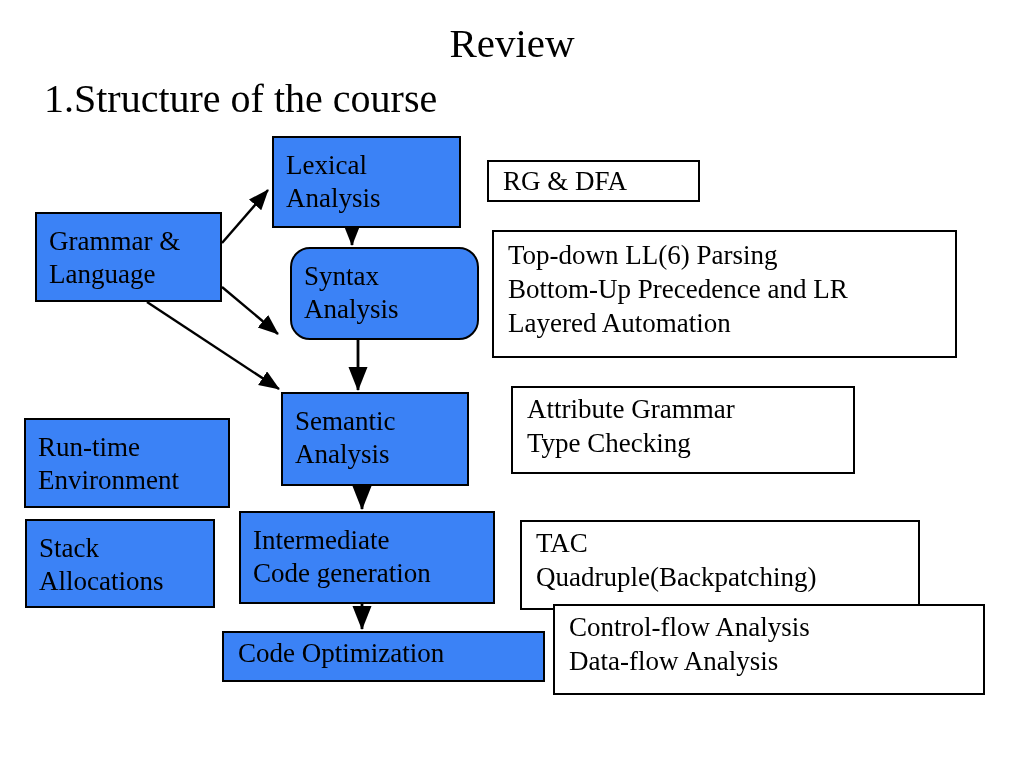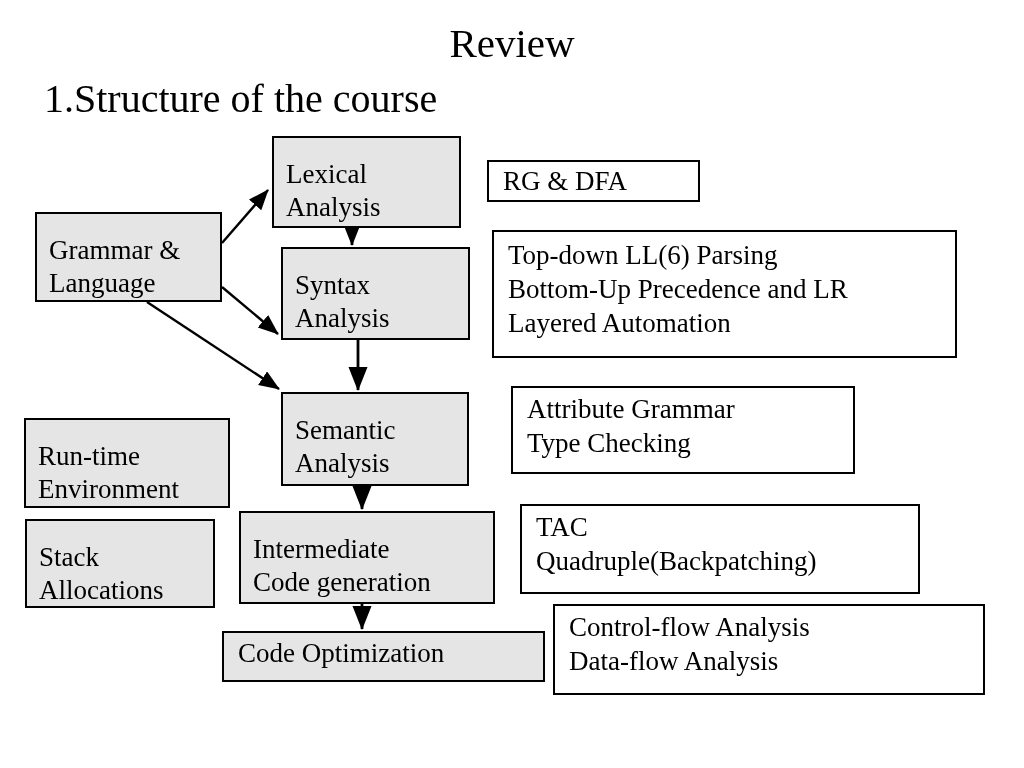--- a/index.html
+++ b/index.html
@@ -39,24 +39,24 @@
     left: 44px;
     top: 78px;
     font-size: 40px;
     line-height: 1.05;
     white-space: nowrap;
   }
   .node {
     position: absolute;
     box-sizing: border-box;
     border: 2px solid #000000;
-    background: #e5e5e5;
+    background: #3b82f6;
     font-size: 27px;
     line-height: 1.22;
-    padding: 20px 0 0 12px;
+    padding: 11px 0 0 12px;
     white-space: pre-line;
   }
   .note {
     position: absolute;
     box-sizing: border-box;
     border: 2px solid #000000;
     background: #ffffff;
     font-size: 27px;
     line-height: 1.26;
     padding: 4px 16px 0 14px;
@@ -90,37 +90,37 @@
 
     <line x1="362" y1="486" x2="362" y2="509" stroke="#000000" stroke-width="2.8" marker-end="url(#ah)"></line>
 
     <line x1="362" y1="604" x2="362" y2="629" stroke="#000000" stroke-width="2.8" marker-end="url(#ah)"></line>
   </svg>
 
   <div class="node" style="left:35px; top:212px; width:187px; height:90px;">Grammar &amp;
 Language</div>
   <div class="node" style="left:272px; top:136px; width:189px; height:92px;">Lexical
 Analysis</div>
-  <div class="node" style="left:281px; top:247px; width:189px; height:93px;">Syntax
+  <div class="node" style="left:290px; top:247px; width:189px; height:93px;border-radius:20px;">Syntax
 Analysis</div>
   <div class="node" style="left:281px; top:392px; width:188px; height:94px;">Semantic
 Analysis</div>
   <div class="node" style="left:239px; top:511px; width:256px; height:93px;">Intermediate
 Code generation</div>
   <div class="node" style="left:222px; top:631px; width:323px; height:51px; padding-top:4px; padding-left:14px;">Code Optimization</div>
 
   <div class="node" style="left:24px; top:418px; width:206px; height:90px;">Run-time
 Environment</div>
   <div class="node" style="left:25px; top:519px; width:190px; height:89px;">Stack
 Allocations</div>
 
   <div class="note" style="left:487px; top:160px; width:213px; height:42px; padding-top:2px;">RG  &amp; DFA</div>
   <div class="note" style="left:492px; top:230px; width:465px; height:128px; padding-top:6px;">Top-down LL(6) Parsing
 Bottom-Up Precedence and LR
 Layered Automation</div>
   <div class="note" style="left:511px; top:386px; width:344px; height:88px;">Attribute Grammar
 Type Checking</div>
-  <div class="note" style="left:520px; top:504px; width:400px; height:90px;">TAC
+  <div class="note" style="left:520px; top:520px; width:400px; height:90px;">TAC
 Quadruple(Backpatching)</div>
   <div class="note" style="left:553px; top:604px; width:432px; height:91px;">Control-flow Analysis
 Data-flow Analysis</div>
 
 </div>
 
 </body></html>

